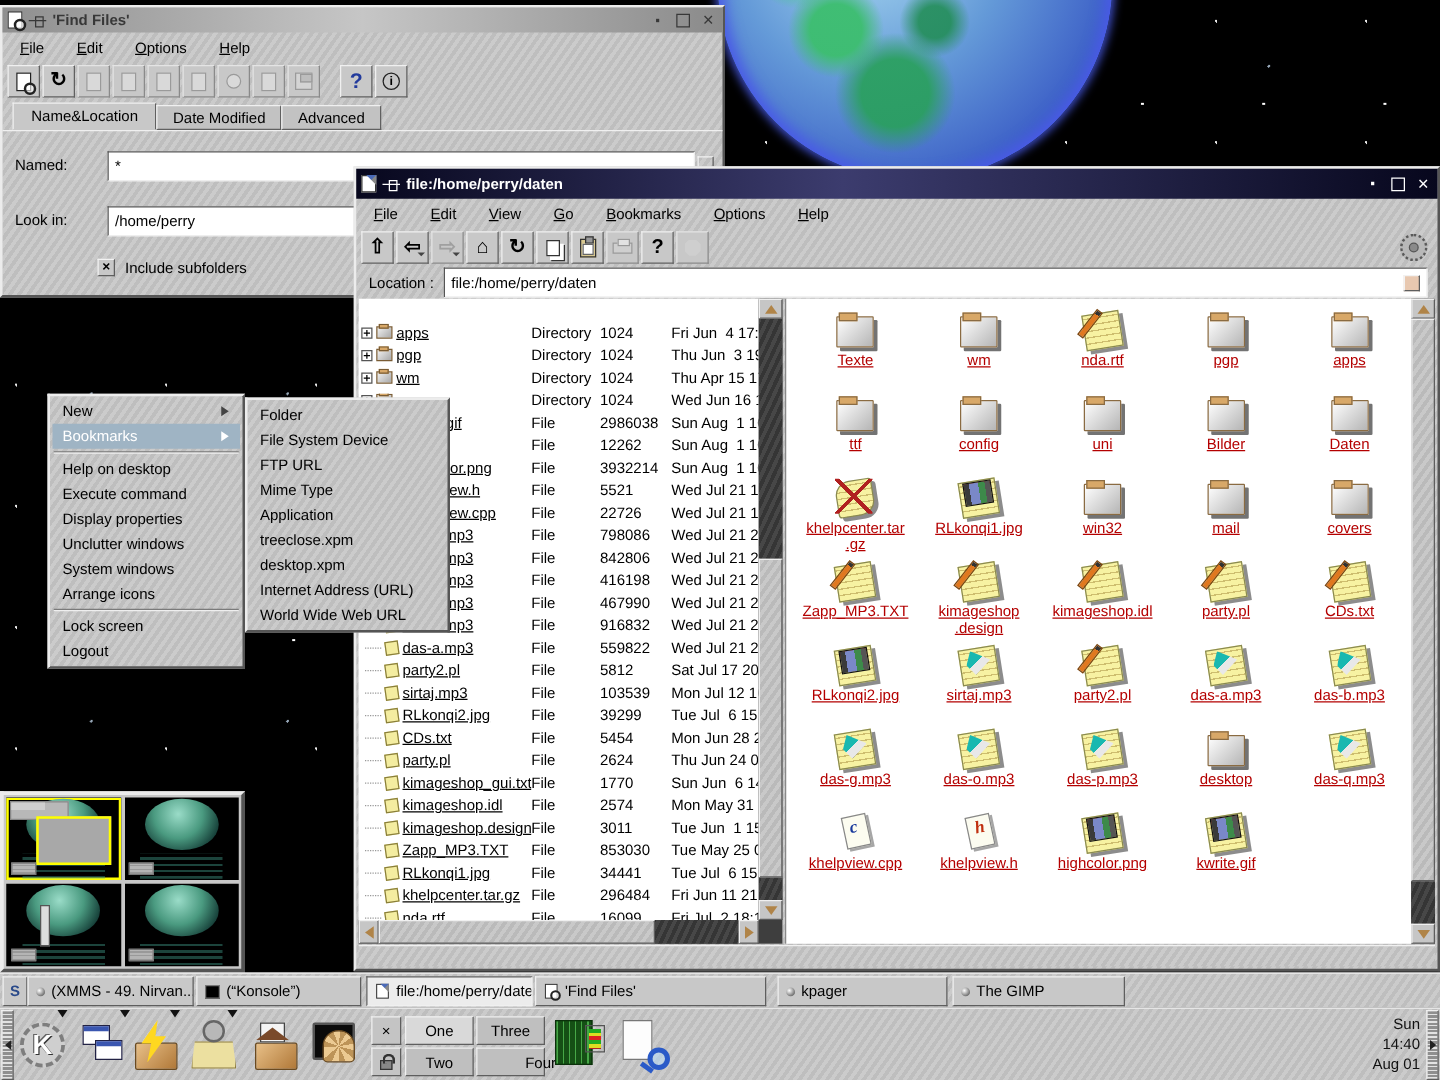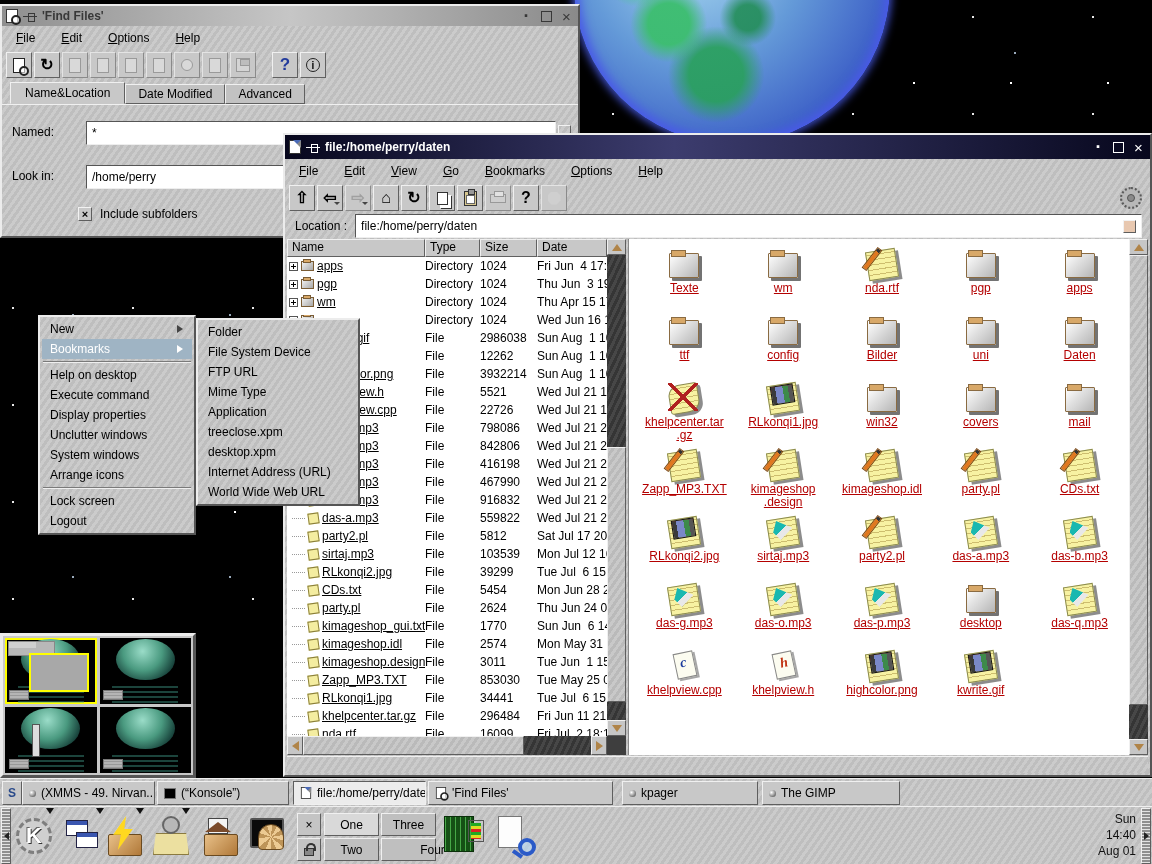--- a/index.html
+++ b/index.html
@@ -330,26 +330,20 @@
     <div class="locbar">
       <span>Location :</span>
       <div class="input">
         <span style="flex:1">file:/home/perry/daten</span>
         <span class="combo raised" style="background:#e8c8b0"></span>
       </div>
     </div>
     <div id="kfm-content">
 
       <div id="tree">
-        <div id="tree-header">
-            <div class="th" style="width: 138px;">Name</div>
-            <div class="th" style="width: 55px;">Type</div>
-            <div class="th" style="width: 57px;">Size</div>
-            <div class="th" style="width: 89px; flex: 1 1 0%;">Date</div>
-          </div>
         <div id="tree-rows">
             <div class="trow">
               <div class="c-name">
                 <span class="plus"></span>
                 <span class="tic tic-folder"></span>
                 <span class="fname">apps</span>
               </div>
               <div class="c-type">Directory</div>
               <div class="c-size">1024</div>
               <div class="c-date">Fri Jun  4 17:2</div>
@@ -663,50 +657,50 @@
             <div class="icell">
               <div class="ic ic-folder"></div>
               <div class="ilabel">ttf</div>
             </div>
             <div class="icell">
               <div class="ic ic-folder"></div>
               <div class="ilabel">config</div>
             </div>
             <div class="icell">
               <div class="ic ic-folder"></div>
+              <div class="ilabel">uni</div>
+            </div>
+            <div class="icell">
+              <div class="ic ic-folder"></div>
               <div class="ilabel">Bilder</div>
-            </div>
-            <div class="icell">
-              <div class="ic ic-folder"></div>
-              <div class="ilabel">uni</div>
             </div>
             <div class="icell">
               <div class="ic ic-folder"></div>
               <div class="ilabel">Daten</div>
             </div>
             <div class="icell">
               <div class="ic note ic-tar"></div>
               <div class="ilabel">khelpcenter.tar
 .gz</div>
             </div>
             <div class="icell">
               <div class="ic note ic-image"></div>
               <div class="ilabel">RLkonqi1.jpg</div>
             </div>
             <div class="icell">
               <div class="ic ic-folder"></div>
               <div class="ilabel">win32</div>
             </div>
             <div class="icell">
               <div class="ic ic-folder"></div>
+              <div class="ilabel">mail</div>
+            </div>
+            <div class="icell">
+              <div class="ic ic-folder"></div>
               <div class="ilabel">covers</div>
-            </div>
-            <div class="icell">
-              <div class="ic ic-folder"></div>
-              <div class="ilabel">mail</div>
             </div>
             <div class="icell">
               <div class="ic note ic-text"></div>
               <div class="ilabel">Zapp_MP3.TXT</div>
             </div>
             <div class="icell">
               <div class="ic note ic-text"></div>
               <div class="ilabel">kimageshop
 .design</div>
             </div>

